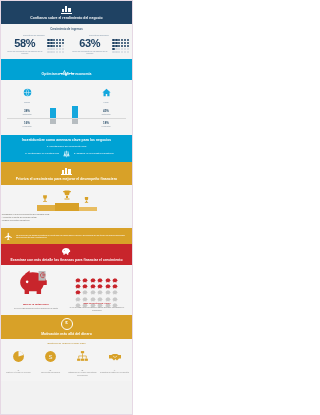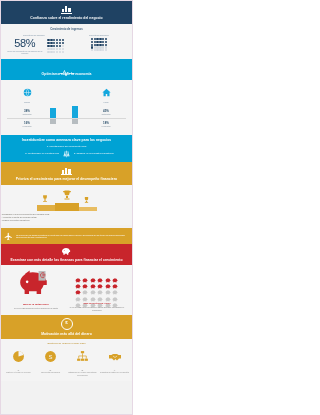--- a/index.html
+++ b/index.html
@@ -17,21 +17,21 @@
   .bar-icon i.b1{left:2px;height:3.4px;}
   .bar-icon i.b2{left:5.4px;height:6.2px;}
   .bar-icon i.b3{left:8.8px;height:4.6px;}
   .bar-icon u{position:absolute;left:1.2px;bottom:.7px;width:11.6px;height:.7px;background:#ffffff;display:block;}
   .sec1-body{background:#f4f4f4;padding:3px 0 5px;}
   .sec1-sub{font-size:2.8px;color:#3f5f7c;font-weight:bold;text-align:center;margin-bottom:3px;}
   .stat-row{display:flex;justify-content:space-between;padding:0 4px;}
   .stat-col{width:60px;text-align:center;}
   .stat-col .cap{font-size:2.3px;color:#7f94a6;margin-bottom:2px;}
   .stat-inner{display:flex;align-items:center;justify-content:center;gap:2px;}
-  .bignum{font-size:11px;font-weight:normal;color:#1f4263;line-height:1;letter-spacing:-.3px;}
+  .bignum{font-size:11px;font-weight:bold;color:#1f4263;line-height:1;letter-spacing:-.3px;}
   .numwrap{text-align:center;}
   .numcap{font-size:1.8px;color:#7f94a6;line-height:1.3;margin-top:1px;}
   .dots{display:grid;grid-template-columns:repeat(6,2.2px);grid-gap:.7px;}
   .dots span{width:2.2px;height:2.2px;border-radius:50%;background:#d4dae0;display:block;}
   .dots span.on{background:#1f4263;}
 
   
   .sec2-head{background:#00a2d4;padding:3.5px 0 3px;}
   .pulse{width:16px;height:8px;margin:0 auto 1.5px;}
   .sec2-body{background:#f4f4f4;padding:3px 0 4px;}
@@ -141,20 +141,24 @@
               <span></span>
               <span></span>
               <span></span>
             </div>
         </div>
       </div>
 
       <div class="stat-col">
         <div class="cap">Directivos globales</div>
         <div class="stat-inner">
+          <div class="numwrap">
+            <div class="bignum">63%</div>
+            <div class="numcap">prevén un crecimiento de los ingresos de su empresa</div>
+          </div>
           <div class="dots" id="dotsR">
               <span class="on"></span>
               <span class="on"></span>
               <span class="on"></span>
               <span class="on"></span>
               <span class="on"></span>
               <span class="on"></span>
               <span class="on"></span>
               <span class="on"></span>
               <span class="on"></span>

